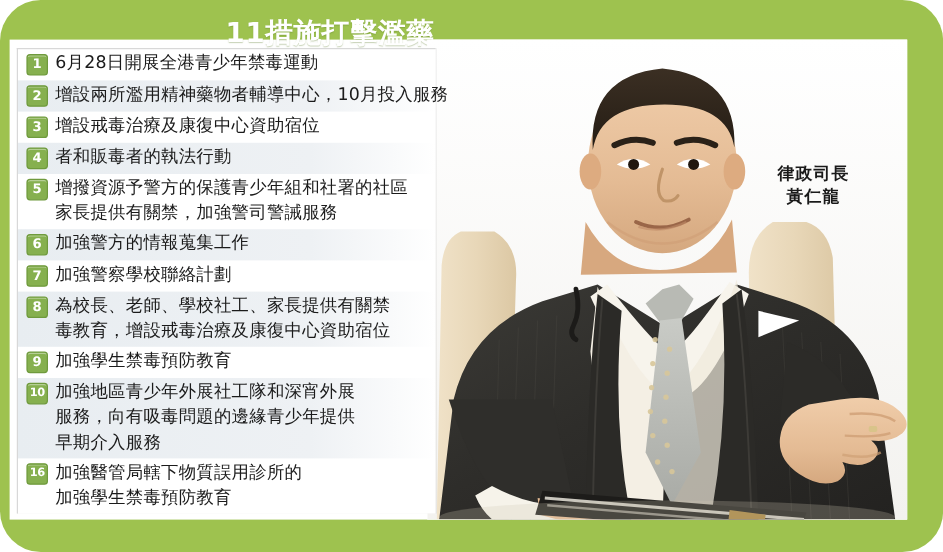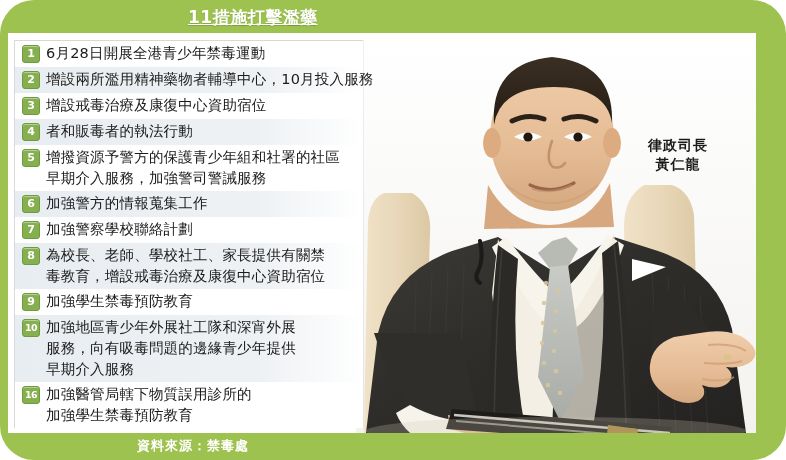--- a/index.html
+++ b/index.html
@@ -26,29 +26,28 @@
     background:#ffffff;
   }
 
   
   .title-banner{
     position:absolute;left:0;top:0;width:786px;height:33px;
     display:flex;align-items:center;justify-content:flex-start;
   }
   .title-text{
     position:absolute;
-    left:188px;top:2px;
-    font-size:17px;
+    left:188px;top:13px;
+    font-size:23px;
     font-weight:bold;
     color:#ffffff;
     letter-spacing:0.5px;
     line-height:30px;
     white-space:nowrap;
     text-shadow:0 1px 1px rgba(90,120,40,.35);
-    text-decoration:underline;
   }
 
   
   .photo{
     position:absolute;
     left:356px;top:33px;
     width:400px;height:400px;
     overflow:hidden;
     background:#ffffff;
   }
@@ -302,21 +301,21 @@
       <div class="row alt">
         <div class="badge">4</div>
         <div class="row-text">
           <span class="ln">者和販毒者的執法行動</span>
         </div>
       </div>
       <div class="row plain">
         <div class="badge">5</div>
         <div class="row-text">
           <span class="ln">增撥資源予警方的保護青少年組和社署的社區</span>
-          <span class="ln">早期介入服務，加強警司警誡服務</span>
+          <span class="ln">家長提供有關禁，加強警司警誡服務</span>
         </div>
       </div>
       <div class="row alt">
         <div class="badge">6</div>
         <div class="row-text">
           <span class="ln">加強警方的情報蒐集工作</span>
         </div>
       </div>
       <div class="row plain">
         <div class="badge">7</div>
@@ -347,17 +346,14 @@
       </div>
       <div class="row plain">
         <div class="badge wide">16</div>
         <div class="row-text">
           <span class="ln">加強醫管局轄下物質誤用診所的</span>
           <span class="ln">加強學生禁毒預防教育</span>
         </div>
       </div>
     </div>
 
-  <div class="source-bar">
-    <div class="source-text">資料來源：禁毒處</div>
-  </div>
 
 </div>
 
 </body></html>

